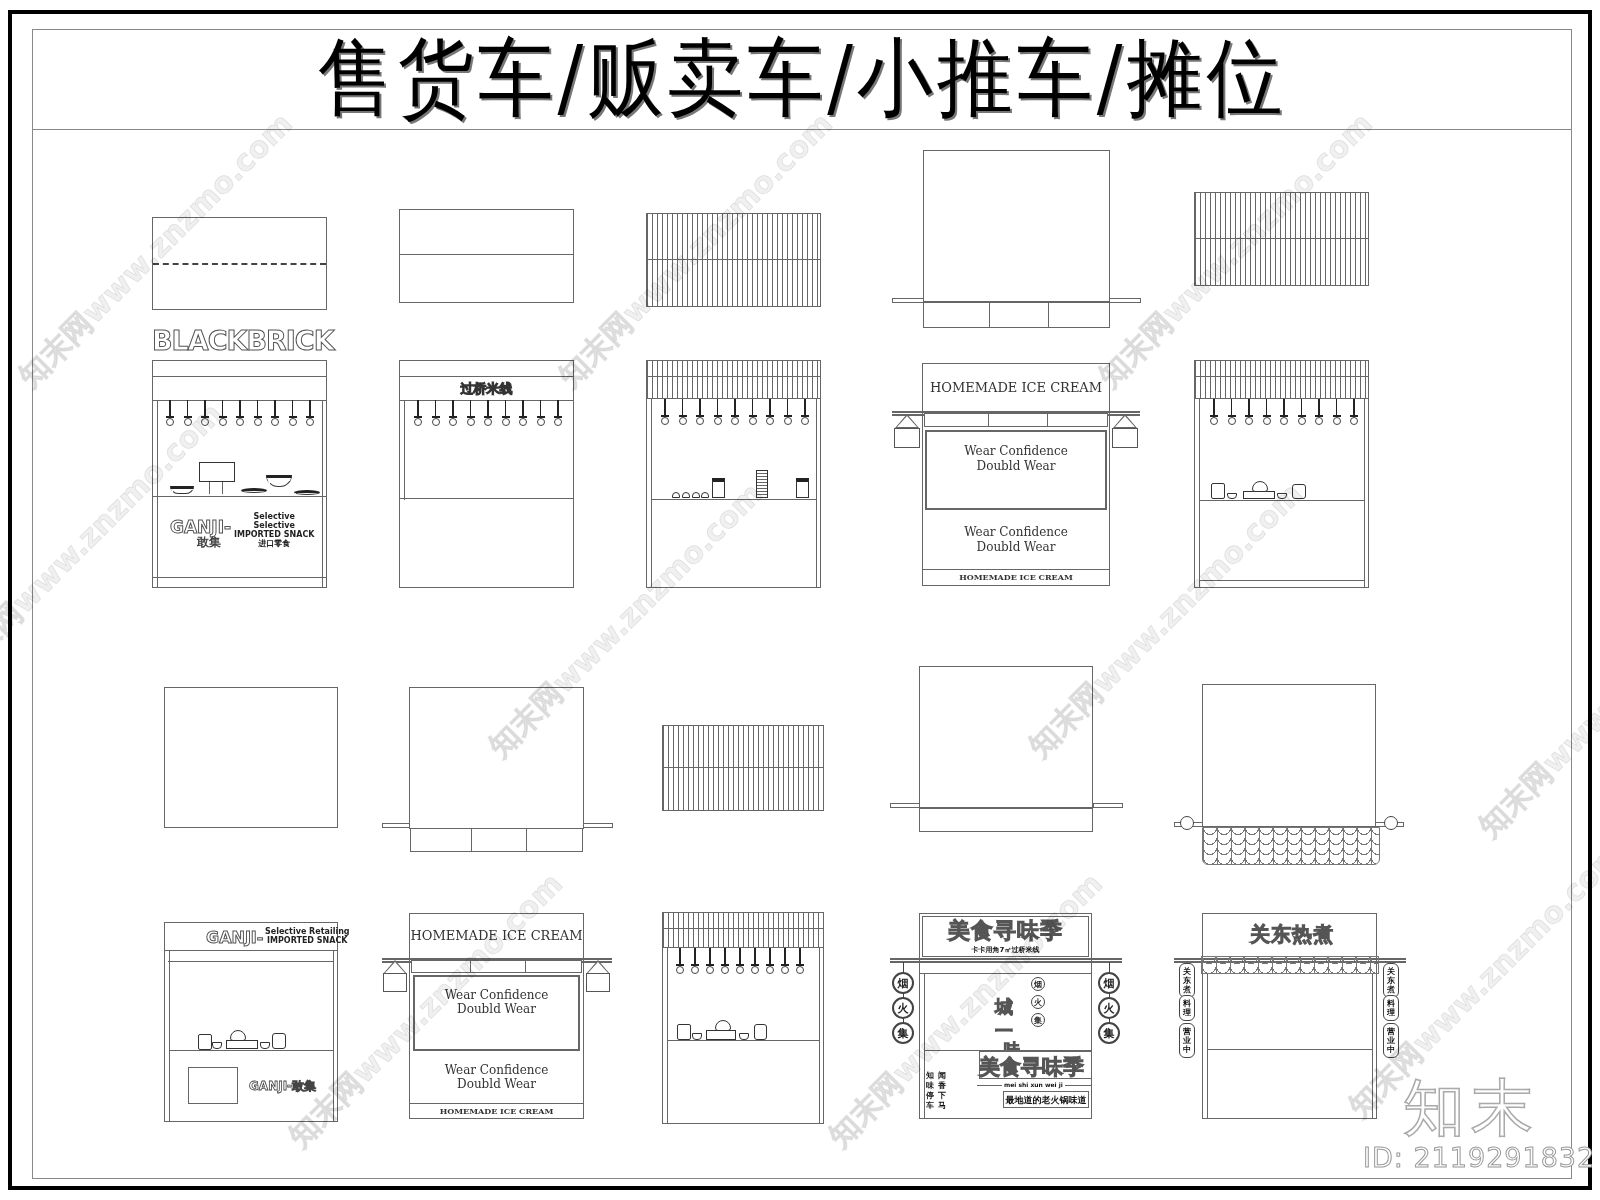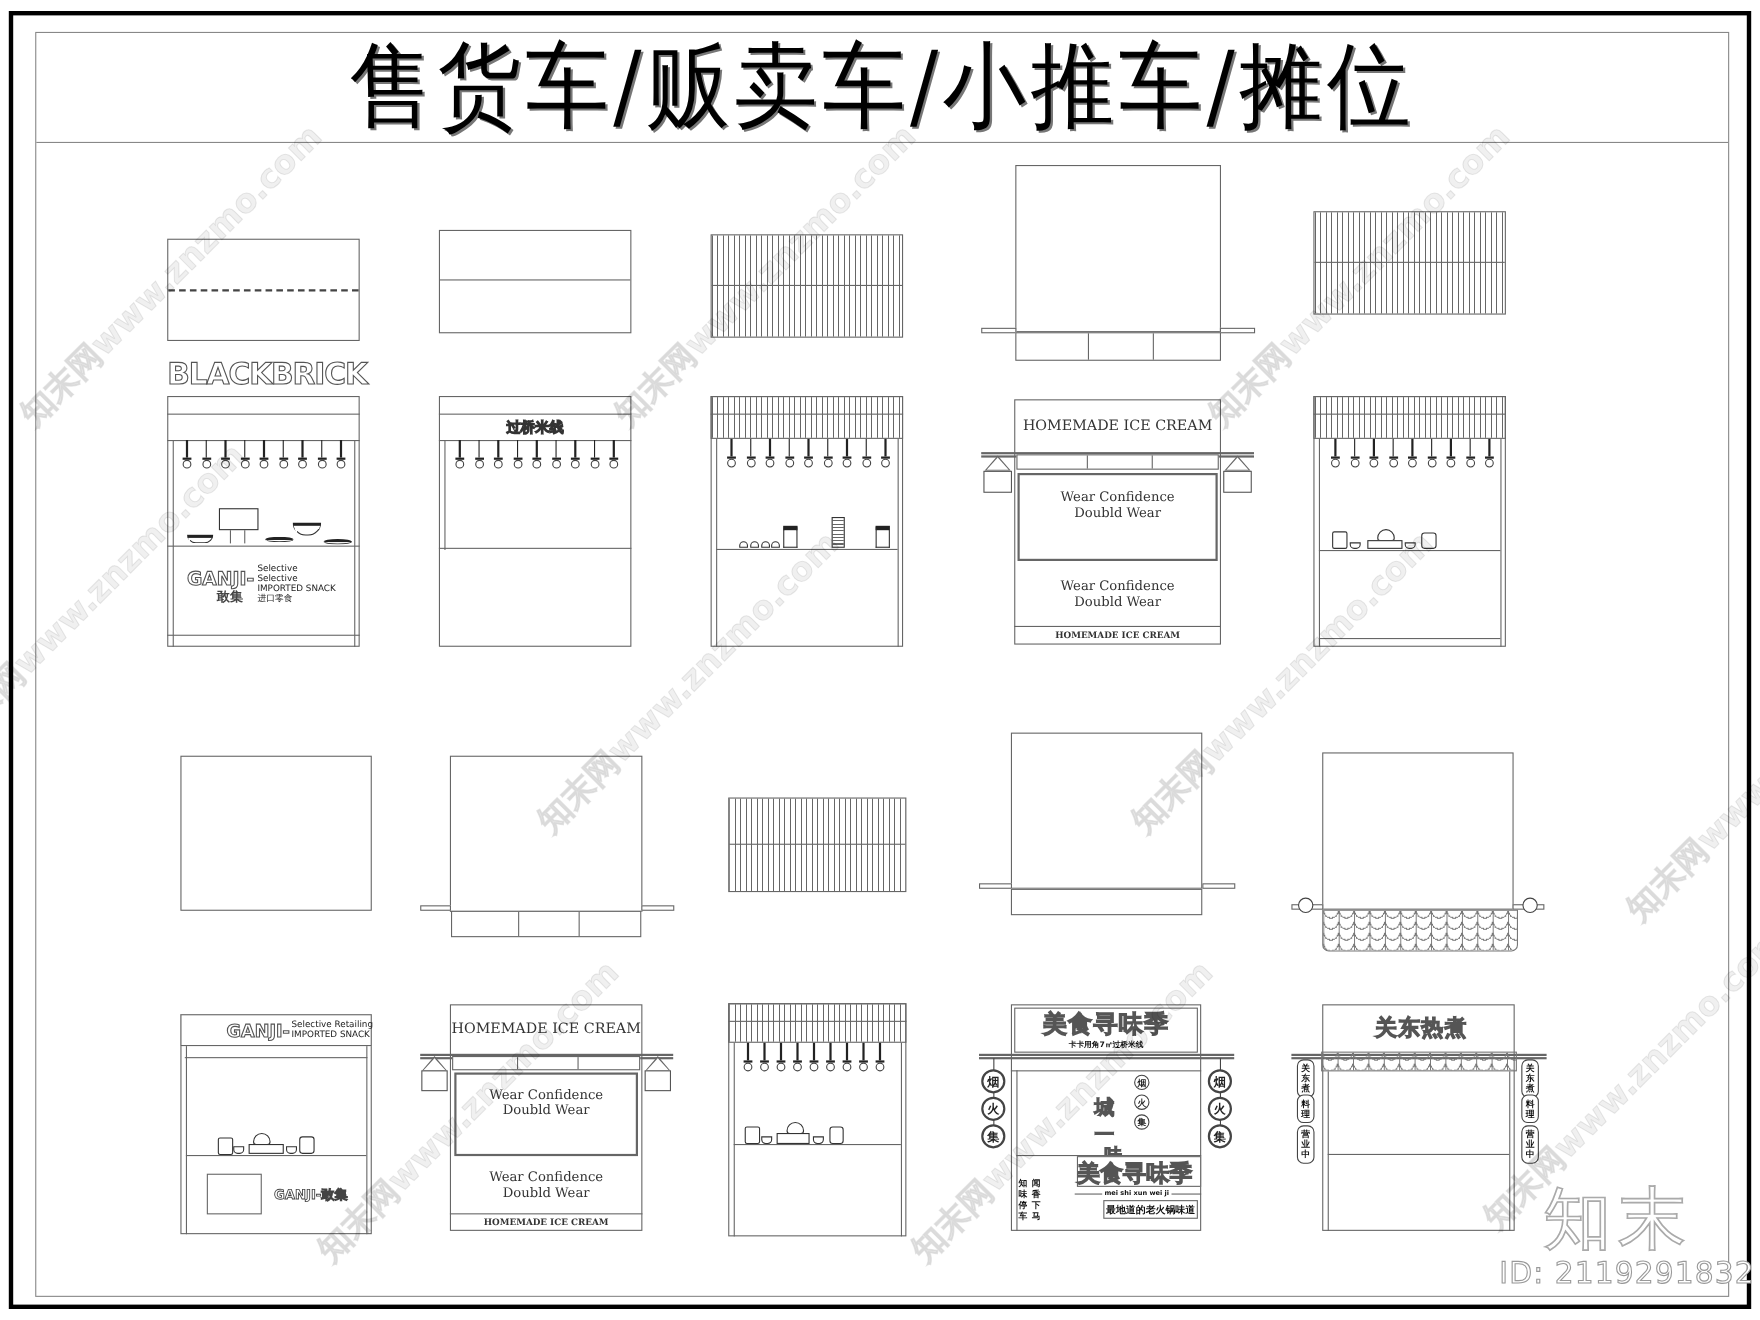--- a/index.html
+++ b/index.html
@@ -22,21 +22,21 @@
     background-size: 14px 10px, 14px 10px; }
   .bulbs { position: absolute; display: flex; justify-content: space-between; }
   .bulb { width: 10px; display: flex; flex-direction: column; align-items: center; }
   .bulb .cord { width: 1.5px; height: 16px; background: #222; }
   .bulb .cap { width: 8px; height: 1.5px; background: #222; }
   .bulb .glob { width: 8px; height: 8px; border: 1px solid #444; border-radius: 50%; }
 
   .txt { position: absolute; text-align: center; white-space: nowrap; color: #333; }
   .mono { font-family: "DejaVu Serif", serif; }
   .outline { color: #fff; -webkit-text-stroke: 1px #555; font-weight: bold; }
-  .small { font-size: 8px; font-weight: normal; color: #222; line-height: 9px; text-align: left; }
+  .small { font-size: 8px; font-weight: bold; color: #222; line-height: 9px; text-align: center; }
 
   .item { position: absolute; border: 1.5px solid #333; background: #fff; }
 
   .sign { position: absolute; border: 1.5px solid #555; background: #fff; }
   .tri { position: absolute; width: 0; height: 0; border-left: 12px solid transparent; border-right: 12px solid transparent; border-bottom: 14px solid #666; }
   .tri::after { content: ""; position: absolute; left: -10px; top: 2px; border-left: 10px solid transparent; border-right: 10px solid transparent; border-bottom: 11px solid #fff; }
 
   .medal { position: absolute; width: 22px; height: 22px; border: 2px solid #444; border-radius: 50%; font-size: 11px; font-weight: bold; display: flex; align-items: center; justify-content: center; background: #fff; color: #222; }
   .lantern { position: absolute; width: 16px; border: 1.5px solid #444; border-radius: 6px; font-size: 8px; font-weight: bold; text-align: center; line-height: 9px; background: #fff; color: #111; padding: 3px 0; }
 

